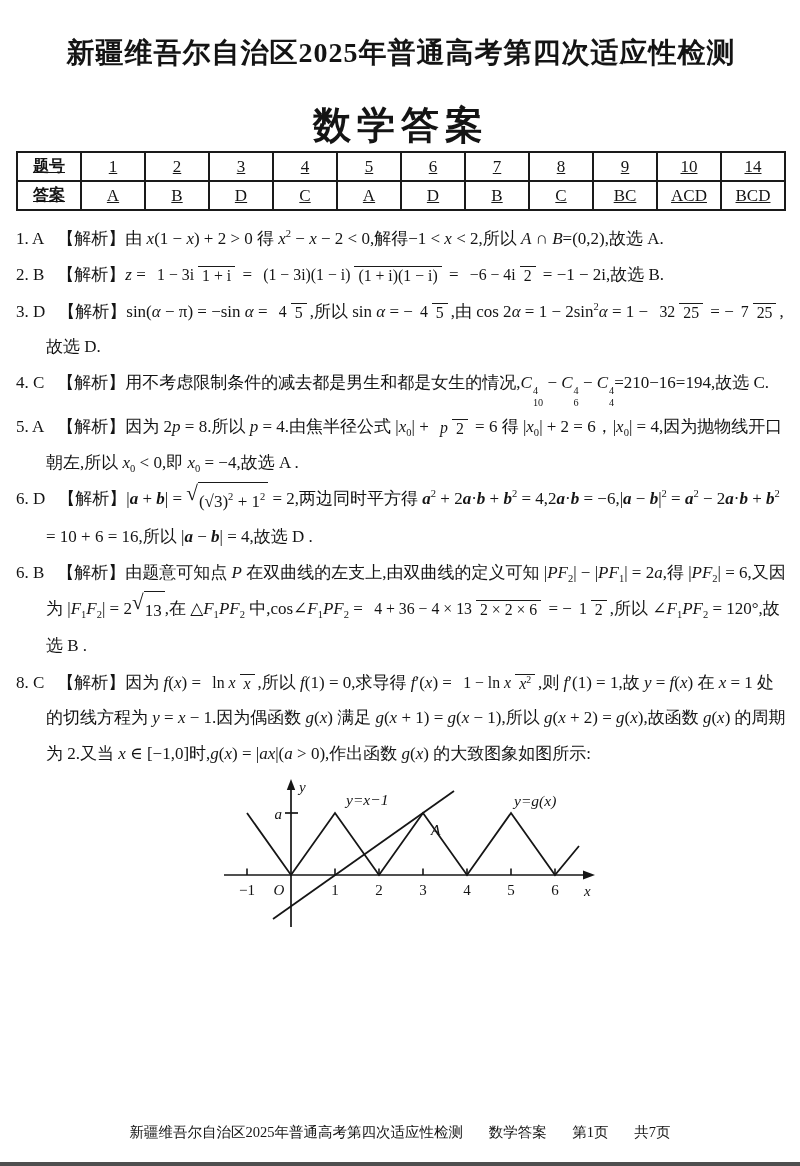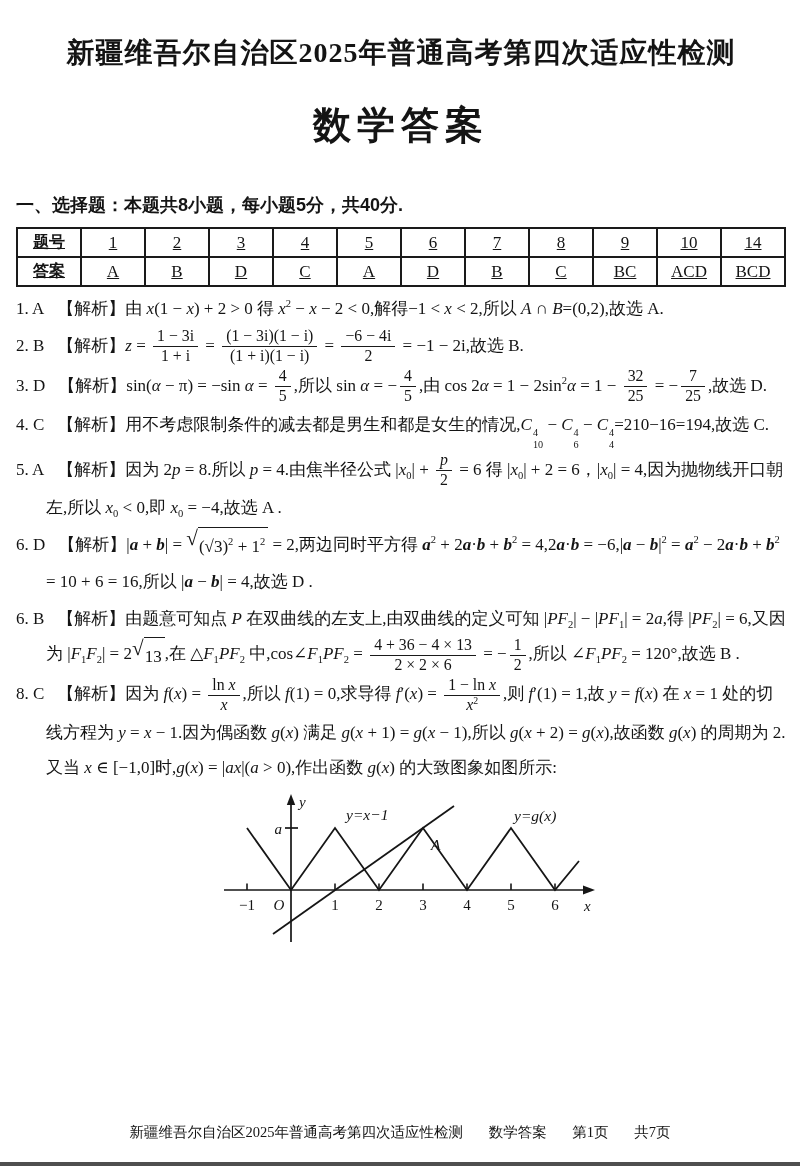--- a/index.html
+++ b/index.html
@@ -22,30 +22,30 @@
   }
 
   table.ans{border-collapse:collapse;width:100%;table-layout:fixed;text-decoration:underline;}
   table.ans td{
     border:2px solid #1a1a1a;text-align:center;height:27px;font-size:17px;padding:0;
   }
   table.ans td.rowlab{
     font-family:"Liberation Sans","DejaVu Sans",sans-serif;font-weight:600;font-size:16px;
   }
 
-  .solutions{margin-top:4px;font-size:17px;}
+  .solutions{margin-top:10px;font-size:17px;}
   .sol{
     padding-left:30px;text-indent:-30px;line-height:2.08;margin:0 0 1px 0;
   }
   .sol .marker{margin-right:13px;}
   .mi{font-style:italic;font-family:"Liberation Serif","DejaVu Serif",serif;}
   .mbi{font-style:italic;font-weight:700;font-family:"Liberation Serif","DejaVu Serif",serif;}
   .sol sup,.sol sub{font-size:0.62em;line-height:0;}
   .frac{
-    display:inline-flex;flex-direction:column;vertical-align:middle;text-align:center;
+    display:inline-flex;flex-direction:row;vertical-align:middle;text-align:center;
     line-height:1.2;font-size:0.93em;margin:0 3px;text-indent:0;
   }
   .frac .num,.frac .den{padding:0 4px;display:block;}
   .frac .den{border-top:1.5px solid #1a1a1a;text-align:center;}
   .sqrt{display:inline-flex;align-items:flex-start;text-indent:0;vertical-align:middle;}
   .sqrt .rad{font-size:1.25em;line-height:1.05;}
   .sqrt .sqbar{border-top:1.6px solid #1a1a1a;padding:1px 3px 0 1px;text-align:center;}
   .supsub{
     display:inline-flex;flex-direction:column;font-size:0.6em;line-height:1.15;
     vertical-align:-0.55em;margin-left:1px;text-indent:0;text-align:left;
@@ -64,21 +64,20 @@
   }
 </style>
 </head>
 <body>
 
 <div class="page">
 
   <h1 class="doc-title">新疆维吾尔自治区2025年普通高考第四次适应性检测</h1>
   <h2 class="doc-subtitle">数学答案</h2>
 
-  <div class="section-heading">一、选择题：本题共8小题，每小题5分，共40分.</div>
 
   <table class="ans">
     <tbody id="ans-table-body">
         <tr>
           <td class="rowlab" style="width: 62px;">题号</td>
           <td>1</td>
           <td>2</td>
           <td>3</td>
           <td>4</td>
           <td>5</td>

